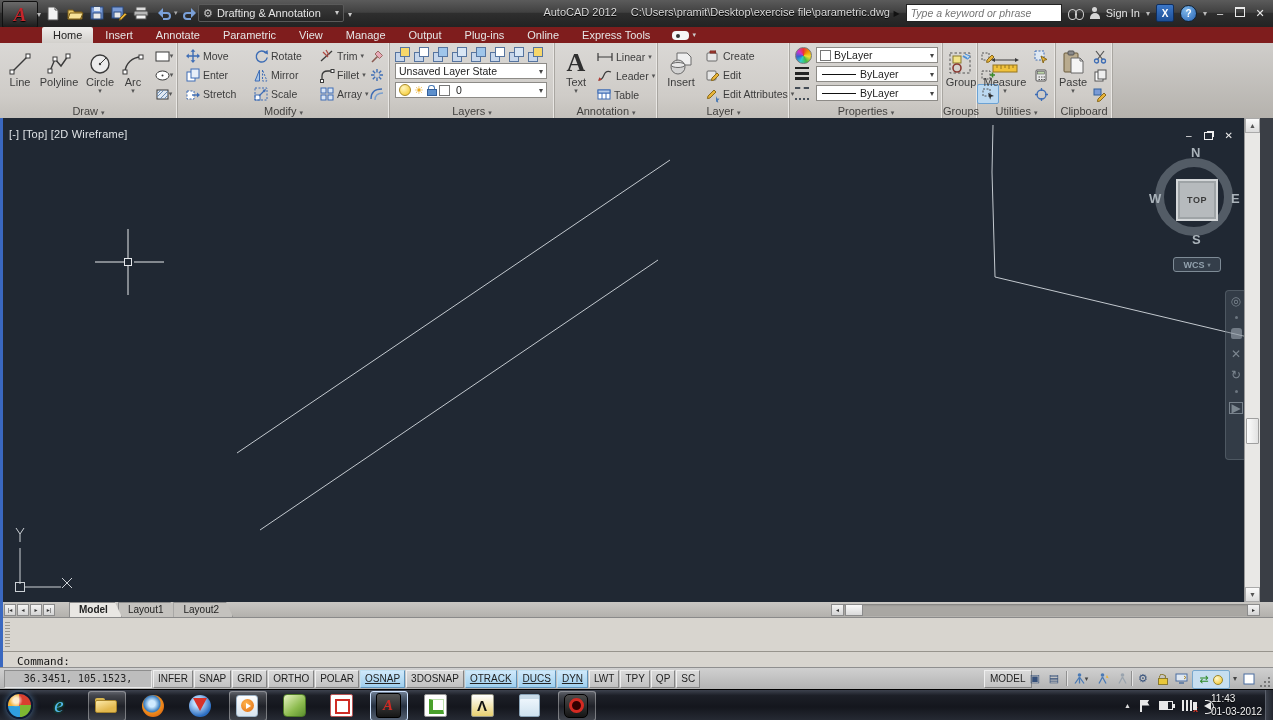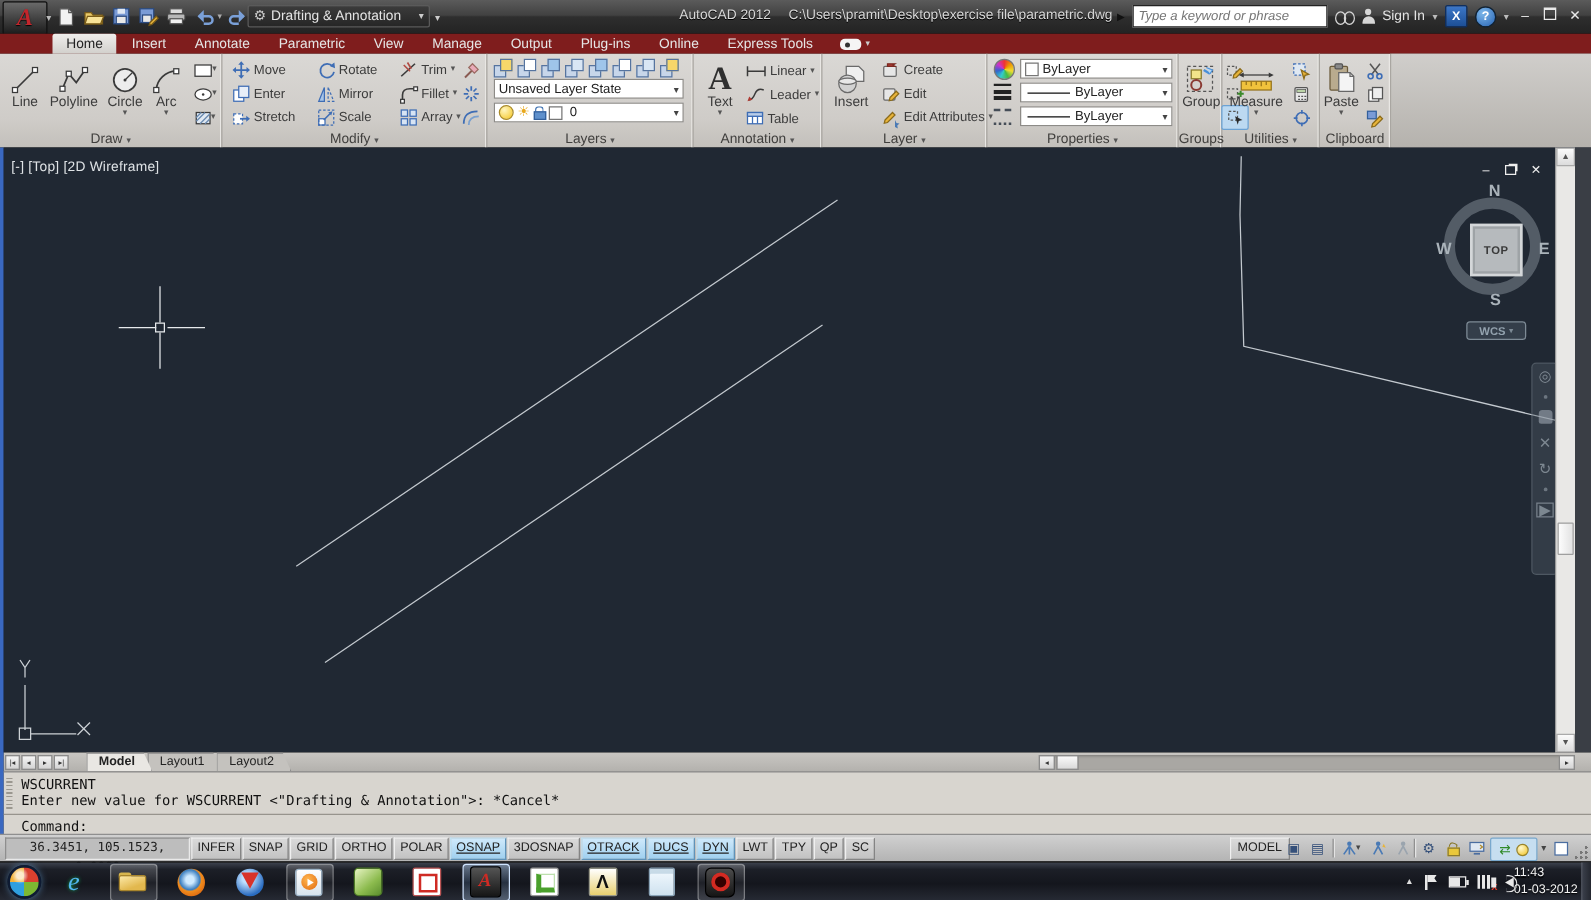--- a/index.html
+++ b/index.html
@@ -762,21 +762,20 @@
   <span class="ltab">Layout2</span>
   <div class="hs-track">
     <span class="hs-btn" style="left:0">◂</span>
     <span class="hs-thumb"></span>
     <span class="hs-btn" style="right:0">▸</span>
   </div>
 </div>
 
 <div id="cmd">
   <div class="cmdgrip"></div>
-  <div class="cmdtext"><span>WSCURRENT</span><br><span>Enter new value for WSCURRENT &lt;"Drafting &amp; Annotation"&gt;: *Cancel*</span></div>
   <div class="cmdsep"></div>
   <div class="cmdprompt">Command:</div>
 </div>
 
 <div id="statusbar">
   <div class="coords">36.3451, 105.1523, 0.0000</div>
   <div class="tgwrap">
     <span class="tg">INFER</span>
     <span class="tg">SNAP</span>
     <span class="tg">GRID</span>

